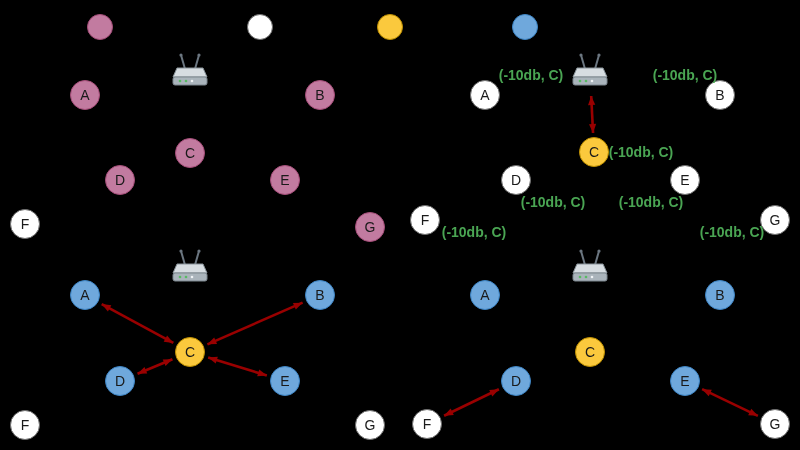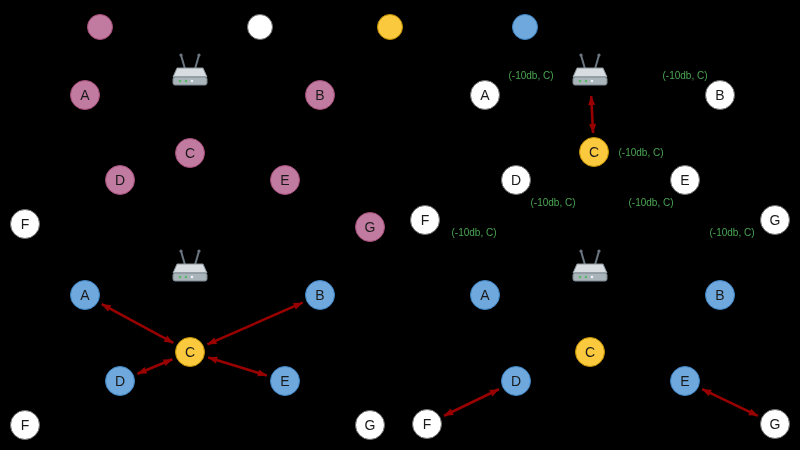--- a/index.html
+++ b/index.html
@@ -12,21 +12,21 @@
     border:1.5px solid #000;box-sizing:border-box;
     display:flex;align-items:center;justify-content:center;
     font-size:14px;color:#1a1a1a;z-index:2;
   }
   .legend-dot{
     position:absolute;width:26px;height:26px;border-radius:50%;
     border:1.5px solid #000;box-sizing:border-box;z-index:2;
   }
   .green-label{
     position:absolute;transform:translate(-50%,-50%);
-    font-size:10px;white-space:nowrap;z-index:3;
+    font-size:14px;white-space:nowrap;z-index:3;font-weight:bold;
   }
   .router{position:absolute;width:48px;height:40px;z-index:2;}
   #arrow-layer{position:absolute;left:0;top:0;z-index:4;pointer-events:none;}
 </style>
 </head>
 <body>
 
 <div id="stage" style="background: rgb(0, 0, 0);">
   <svg id="arrow-layer" width="800" height="450">
       <g>

